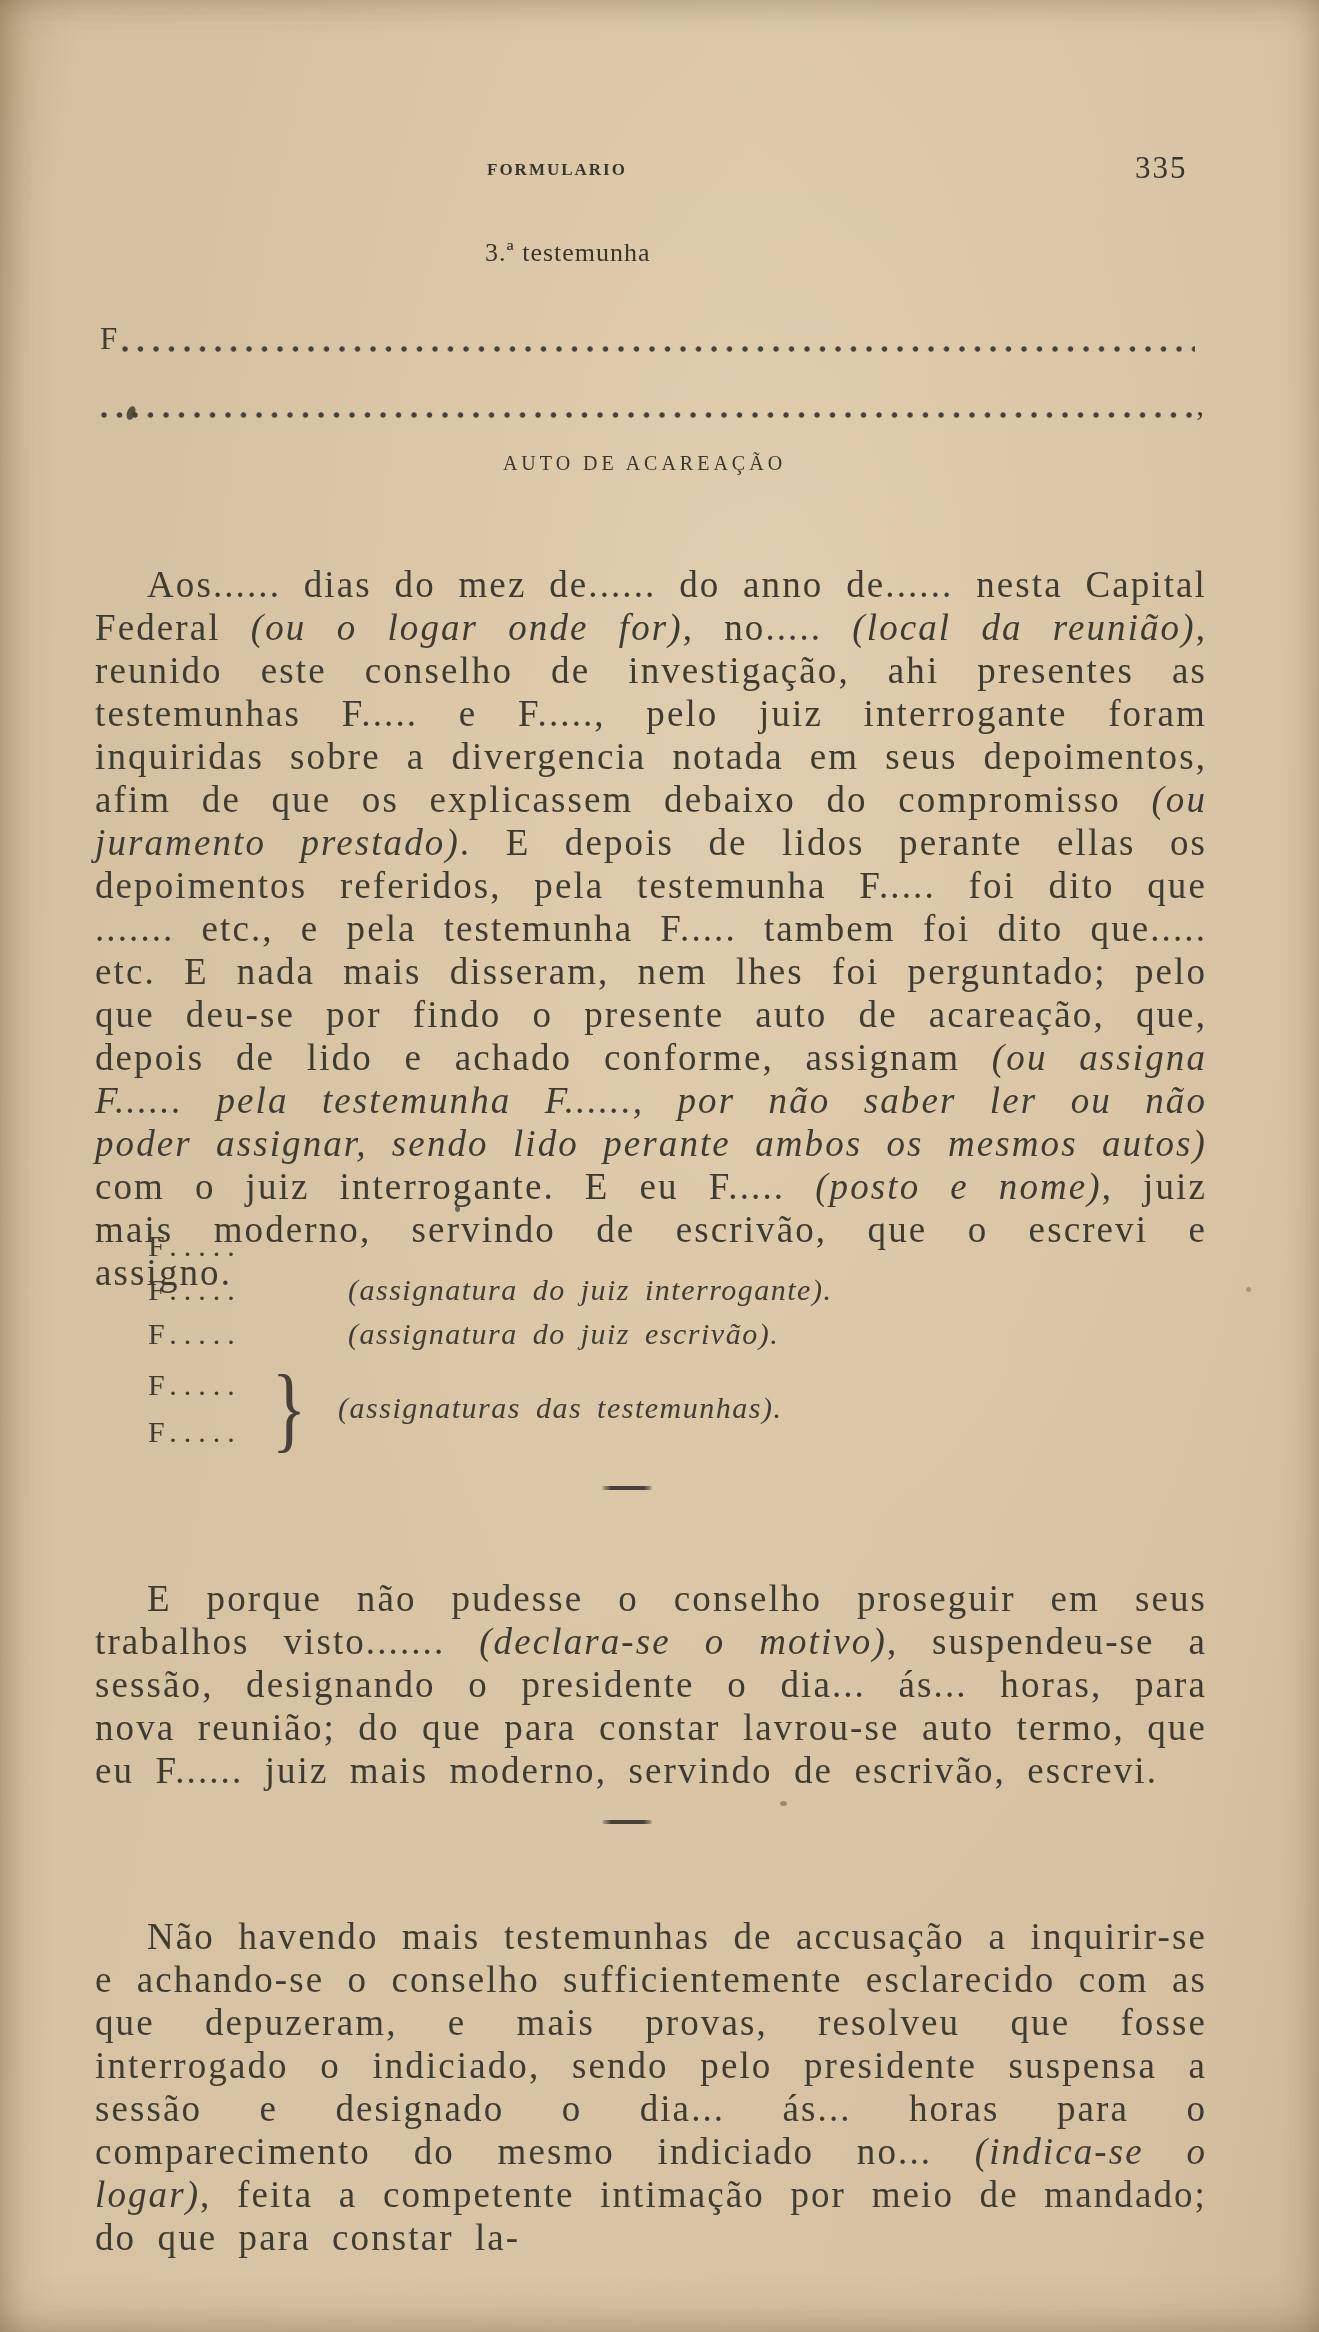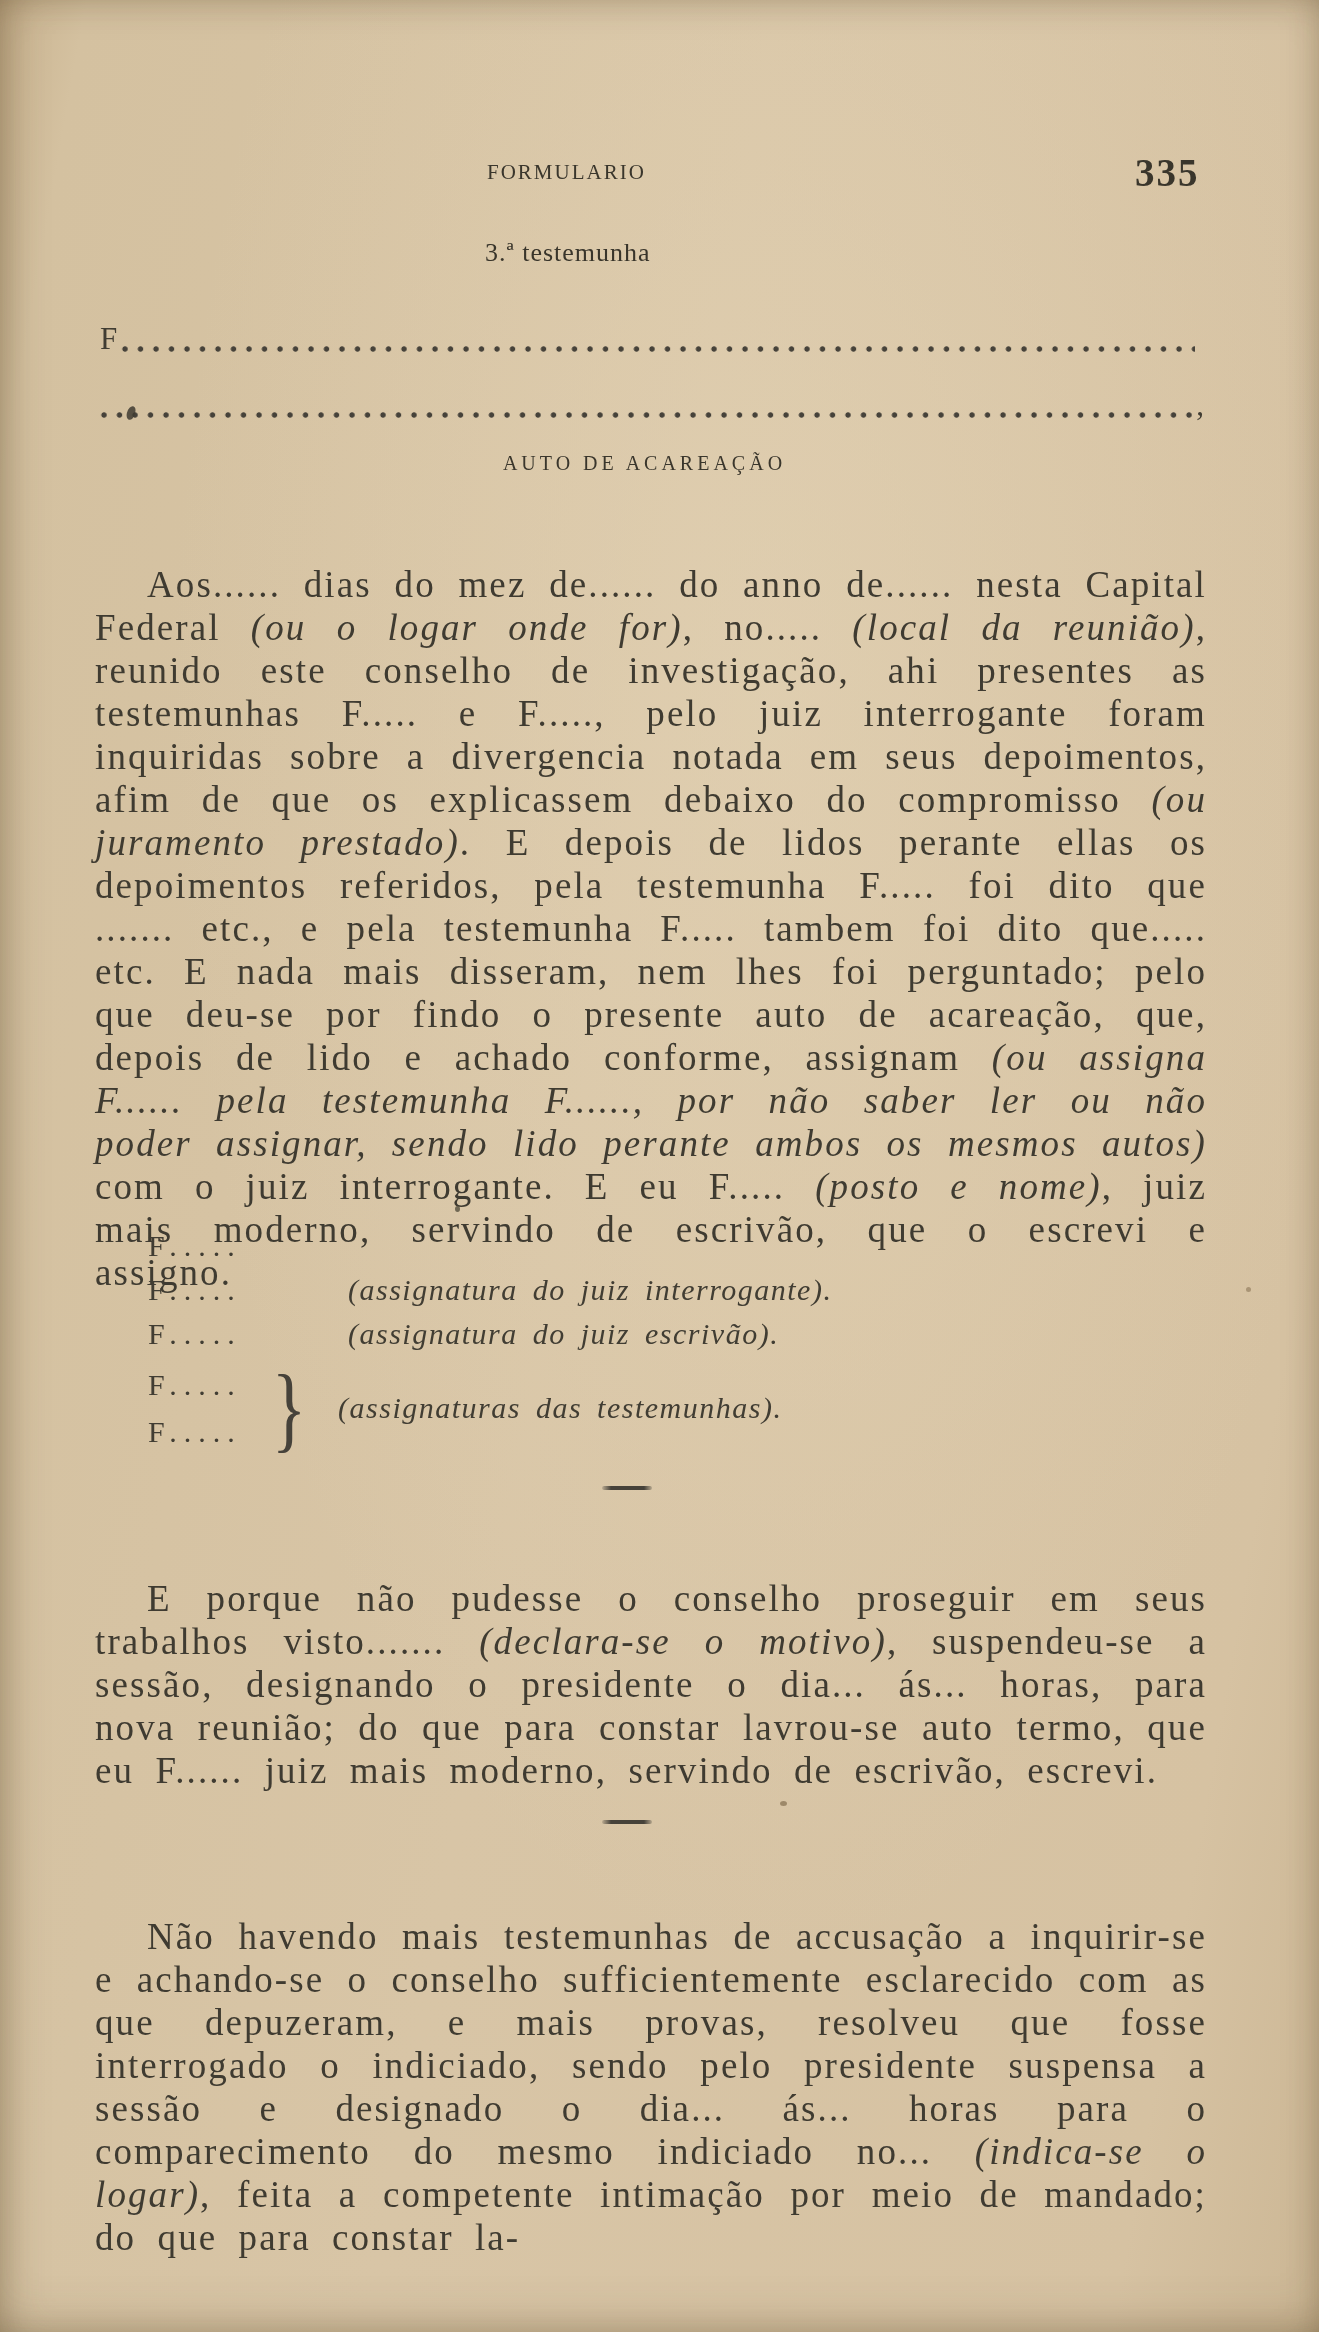--- a/index.html
+++ b/index.html
@@ -17,25 +17,25 @@
       inset 0 -26px 55px -28px rgba(80,60,30,.30);
     font-family:"Liberation Serif","DejaVu Serif",serif;
     color:#3f3b31;
     overflow:hidden;
   }
 
   
   .running-header{position:absolute;top:0;left:0;right:0;height:0;}
   .header-title{
     position:absolute;left:487px;top:160px;
-    font-size:21px;font-weight:normal;letter-spacing:2px;color:#3a362c;text-align:center;
+    font-size:17px;font-weight:bold;letter-spacing:2px;color:#3a362c;text-align:center;
   }
   .page-number{
     position:absolute;left:1135px;top:150px;
-    font-size:39px;font-weight:bold;letter-spacing:2px;color:#3a362c;
+    font-size:31px;font-weight:normal;letter-spacing:2px;color:#3a362c;
   }
 
   
   .witness-heading{
     position:absolute;left:485px;top:238px;
     font-size:26px;letter-spacing:1px;color:#39352b;
   }
   .section-title{
     position:absolute;left:0;right:30px;top:452px;text-align:center;
     font-size:20px;letter-spacing:4px;color:#3a362c;

